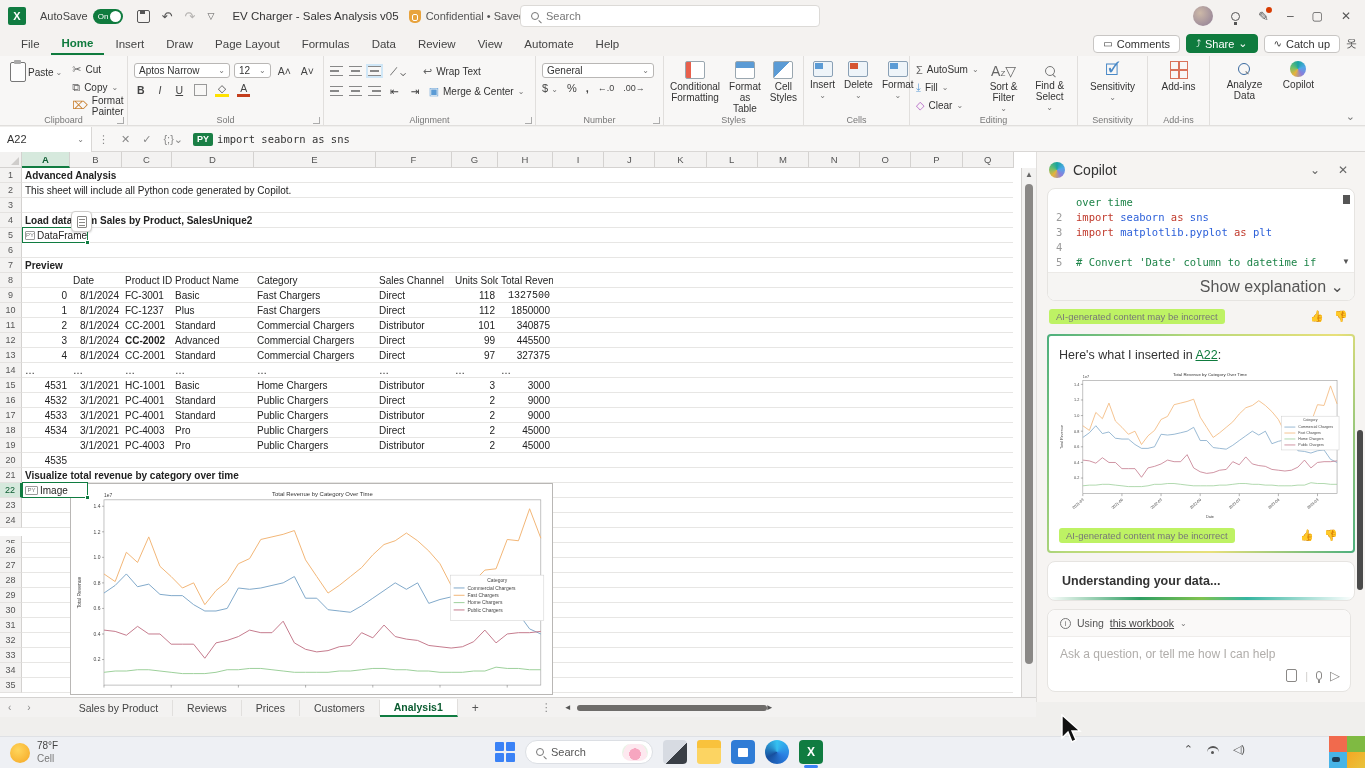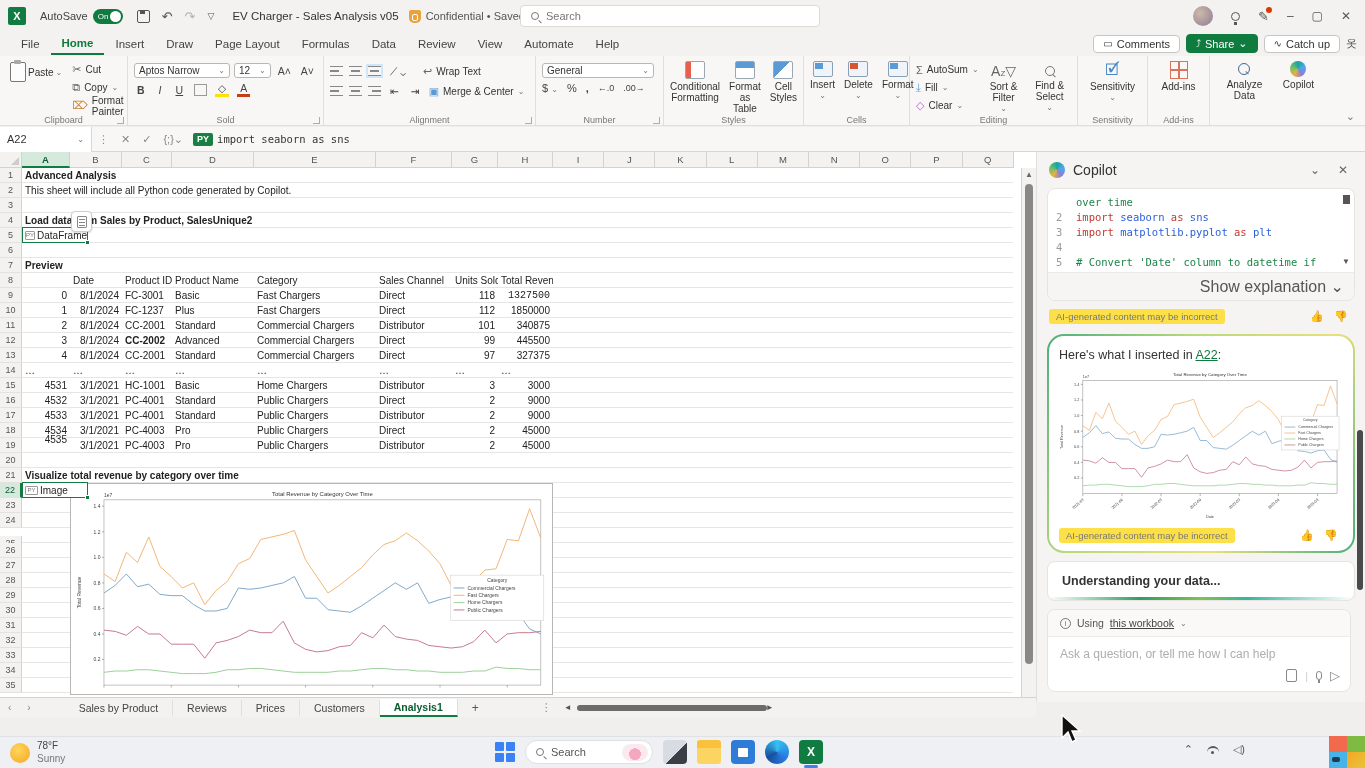--- a/index.html
+++ b/index.html
@@ -117,24 +117,24 @@
   .card{background:#fff;border:1px solid #e6e4e1;border-radius:8px;margin:0 10px 8px 10px;}
   .codecard{padding:0;overflow:hidden;}
   .codewrap{padding:6px 8px 2px 8px;position:relative;max-height:118px;overflow:hidden;}
   .codeline{display:flex;font-family:"DejaVu Sans Mono",monospace;font-size:10.5px;line-height:15px;}
   .codeline .ln{width:20px;color:#9a9a9a;flex:none;text-align:left;}
   .tok-kw{color:#c0392b;} .tok-mod{color:#2b5fd9;} .tok-comment{color:#1e8449;}
   .code-sb{position:absolute;right:4px;top:6px;width:7px;height:9px;background:#555;}
   .code-sb-dn{position:absolute;right:4px;bottom:6px;color:#555;font-size:8px;}
   .showexp{border-top:1px solid #eceae7;background:#f6f5f3;padding:4px 10px;text-align:right;font-size:16px;color:#555;}
   .ai-row{display:flex;align-items:center;margin:0 12px 10px 12px;}
-  .ai-pill{background:#fde047;border-radius:3px;color:#777;font-size:9.5px;padding:2px 7px;text-align:center;}
+  .ai-pill{background:#bef264;border-radius:3px;color:#777;font-size:9.5px;padding:2px 7px;text-align:center;}
   .ai-row .sp{flex:1;}
   .thumb-ic{color:#666;font-size:11px;padding:0 5px;}
-  .insertcard{border:2px solid transparent;border-radius:17px;background:
+  .insertcard{border:2px solid transparent;border-radius:4px;background:
      linear-gradient(#fff,#fff) padding-box,
      linear-gradient(120deg,#4caf7d,#b7d97a,#e8e07a,#4caf7d) border-box;
      margin:10px 10px 8px 10px;padding:8px 8px 6px 8px;}
   .ins-title{font-size:12.5px;color:#333;margin:4px 2px 6px 2px;}
   .ins-link{color:#0f7b3e;text-decoration:underline;}
   #mini-chart{width:100%;height:152px;background:#fff;}
   .understand{padding:12px 14px;font-size:12.5px;font-weight:bold;color:#333;position:relative;overflow:hidden;border-radius:8px;}
   .understand .shimmer{position:absolute;left:0;right:0;bottom:0;height:3px;background:linear-gradient(90deg,transparent,#2f9e63 30%,#7fc24f 50%,#35b5a0 65%,transparent);}
   .stoprow{display:flex;align-items:center;justify-content:center;gap:6px;margin:10px 0 14px 0;color:#444;font-size:11px;}
   .stop-ic{width:12px;height:12px;border:1.4px solid #444;border-radius:3px;position:relative;}
@@ -645,21 +645,21 @@
         <div class="cell r" style="top: 256px; left: 452px; width: 46px;">2</div>
         <div class="cell r" style="top: 256px; left: 498px; width: 55px;">9000</div>
         <div class="cell r" style="top: 271px; left: 22px; width: 48px;">4534</div>
         <div class="cell r" style="top: 271px; left: 70px; width: 52px;">3/1/2021</div>
         <div class="cell" style="top: 271px; left: 122px; width: 50px;">PC-4003</div>
         <div class="cell" style="top: 271px; left: 172px; width: 82px;">Pro</div>
         <div class="cell" style="top: 271px; left: 254px; width: 122px;">Public Chargers</div>
         <div class="cell" style="top: 271px; left: 376px; width: 76px;">Direct</div>
         <div class="cell r" style="top: 271px; left: 452px; width: 46px;">2</div>
         <div class="cell r" style="top: 271px; left: 498px; width: 55px;">45000</div>
-        <div class="cell r" style="top: 280px; left: 22px; width: 48px;">4535</div>
+        <div class="cell r" style="top: 301px; left: 22px; width: 48px;">4535</div>
         <div class="cell r" style="top: 286px; left: 70px; width: 52px;">3/1/2021</div>
         <div class="cell" style="top: 286px; left: 122px; width: 50px;">PC-4003</div>
         <div class="cell" style="top: 286px; left: 172px; width: 82px;">Pro</div>
         <div class="cell" style="top: 286px; left: 254px; width: 122px;">Public Chargers</div>
         <div class="cell" style="top: 286px; left: 376px; width: 76px;">Distributor</div>
         <div class="cell r" style="top: 286px; left: 452px; width: 46px;">2</div>
         <div class="cell r" style="top: 286px; left: 498px; width: 55px;">45000</div>
         <div class="pybox" style="top: 75px; left: 22px; width: 66px;">
           <span class="pytag">PY</span>
           <span>DataFrame</span>
@@ -873,21 +873,21 @@
           <span class="hthumb"></span>
         </span>
       <span>►</span>
     </div>
   </div>
 
 
   <div class="taskbar">
     <div class="weather">
       <span class="sun"></span>
-      <span class="wx-t"><span>78°F</span><br><span style="color:#777;">Sunny</span></span>
+      <span class="wx-t"><span>78°F</span><br><span style="color:#777;">Cell</span></span>
     </div>
     <div class="tk-center">
       <span class="winlogo">
           <i></i>
           <i></i>
           <i></i>
           <i></i>
         </span>
       <span class="tk-search">
         <span class="mag"></span>

